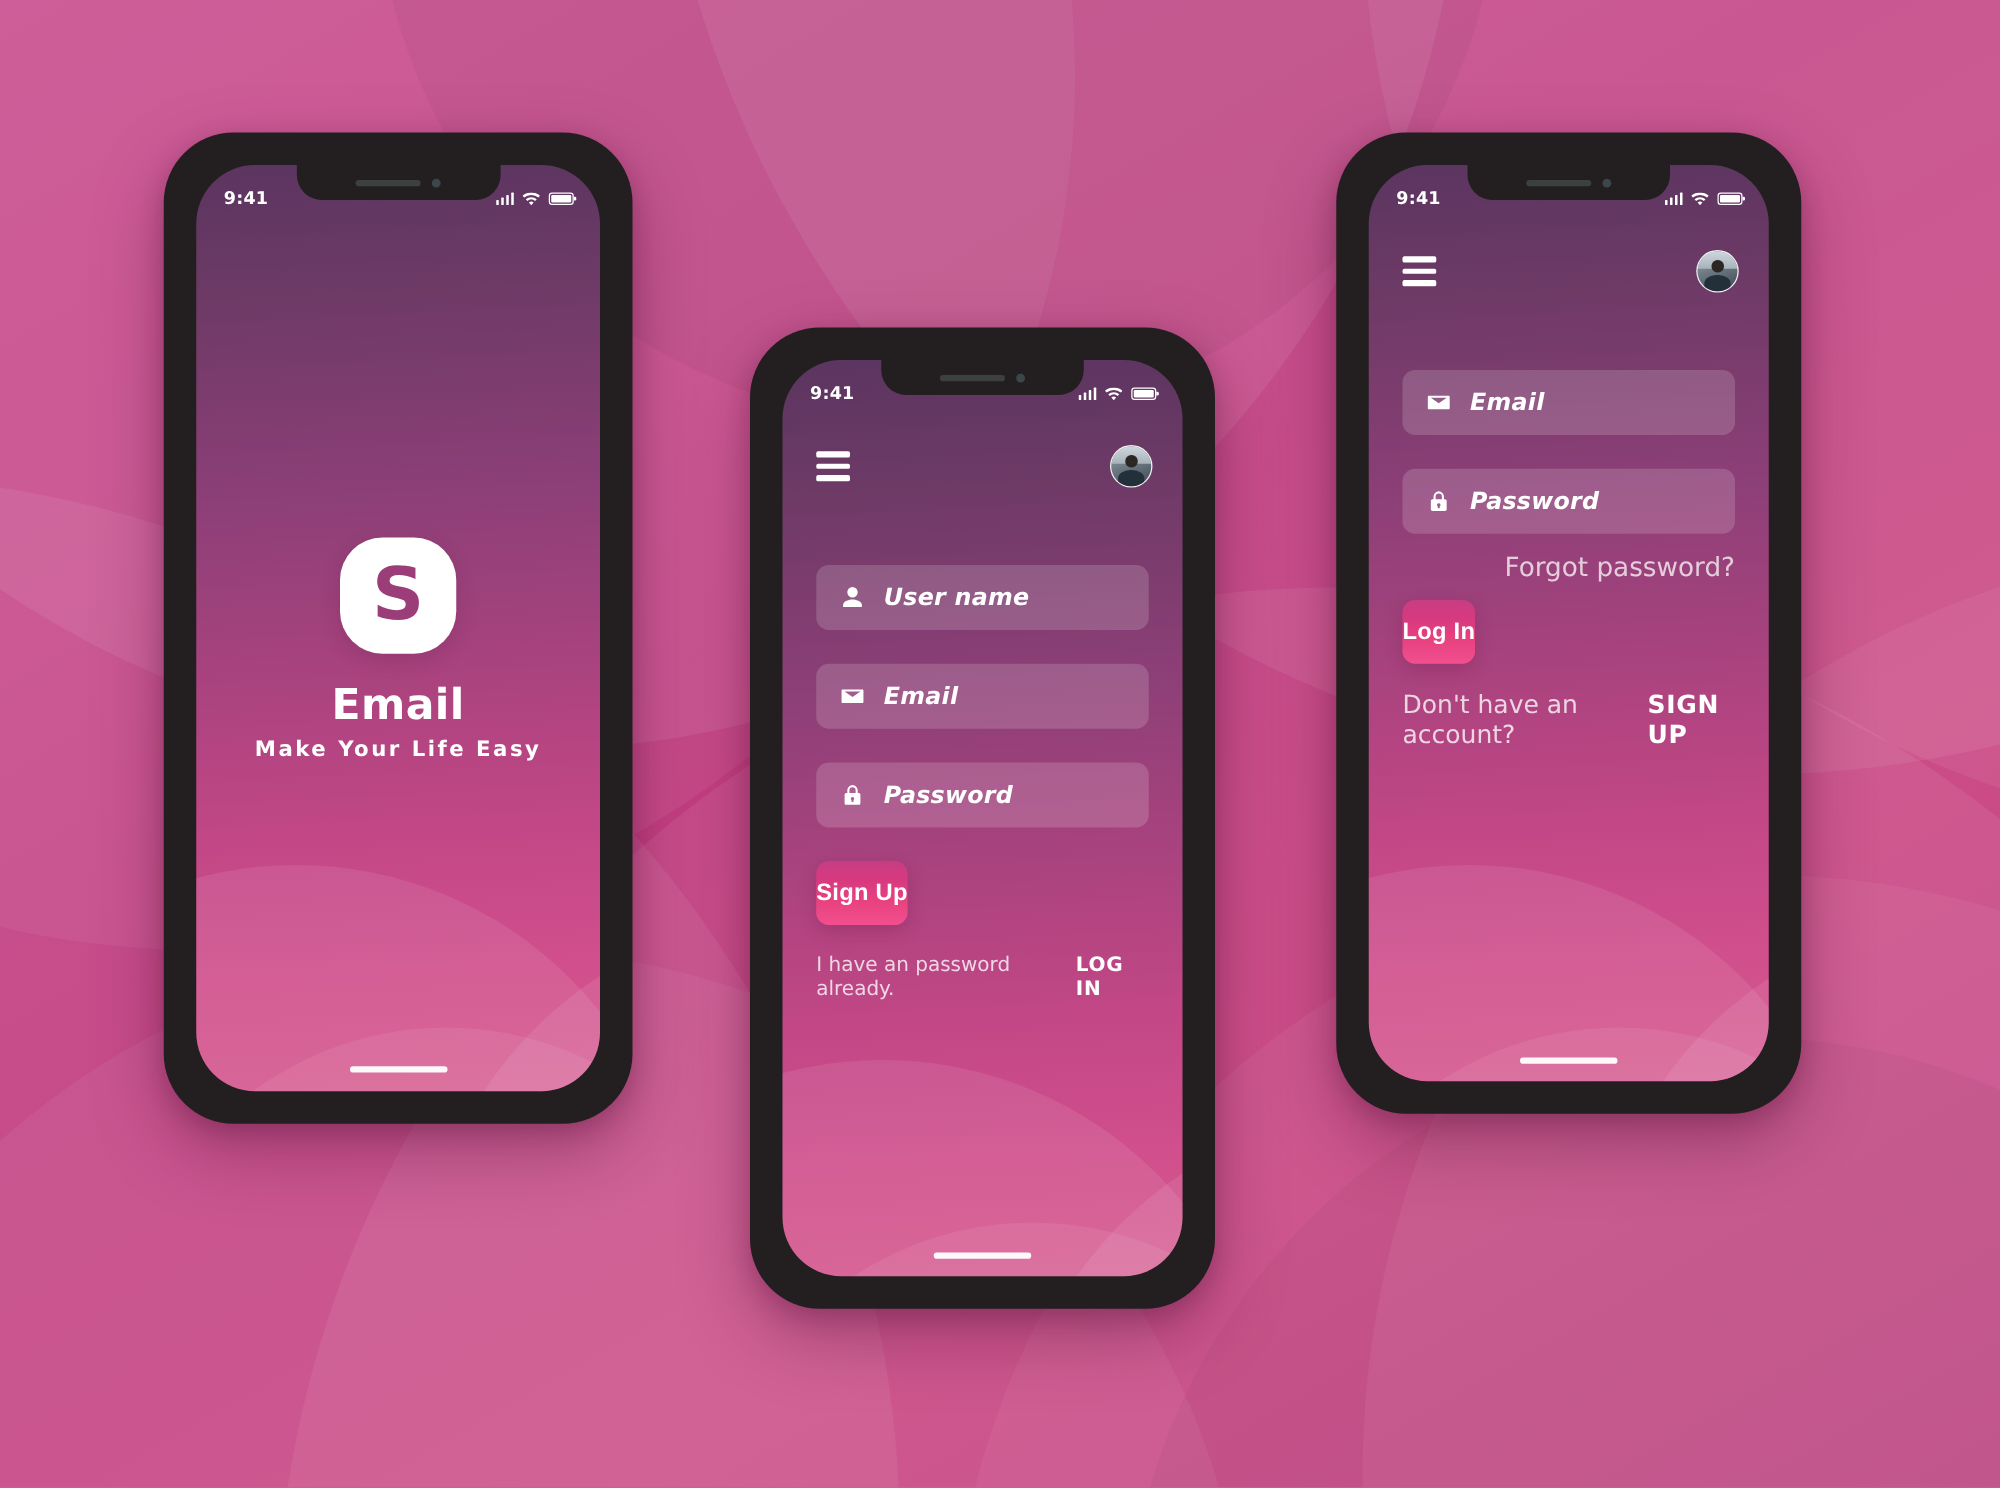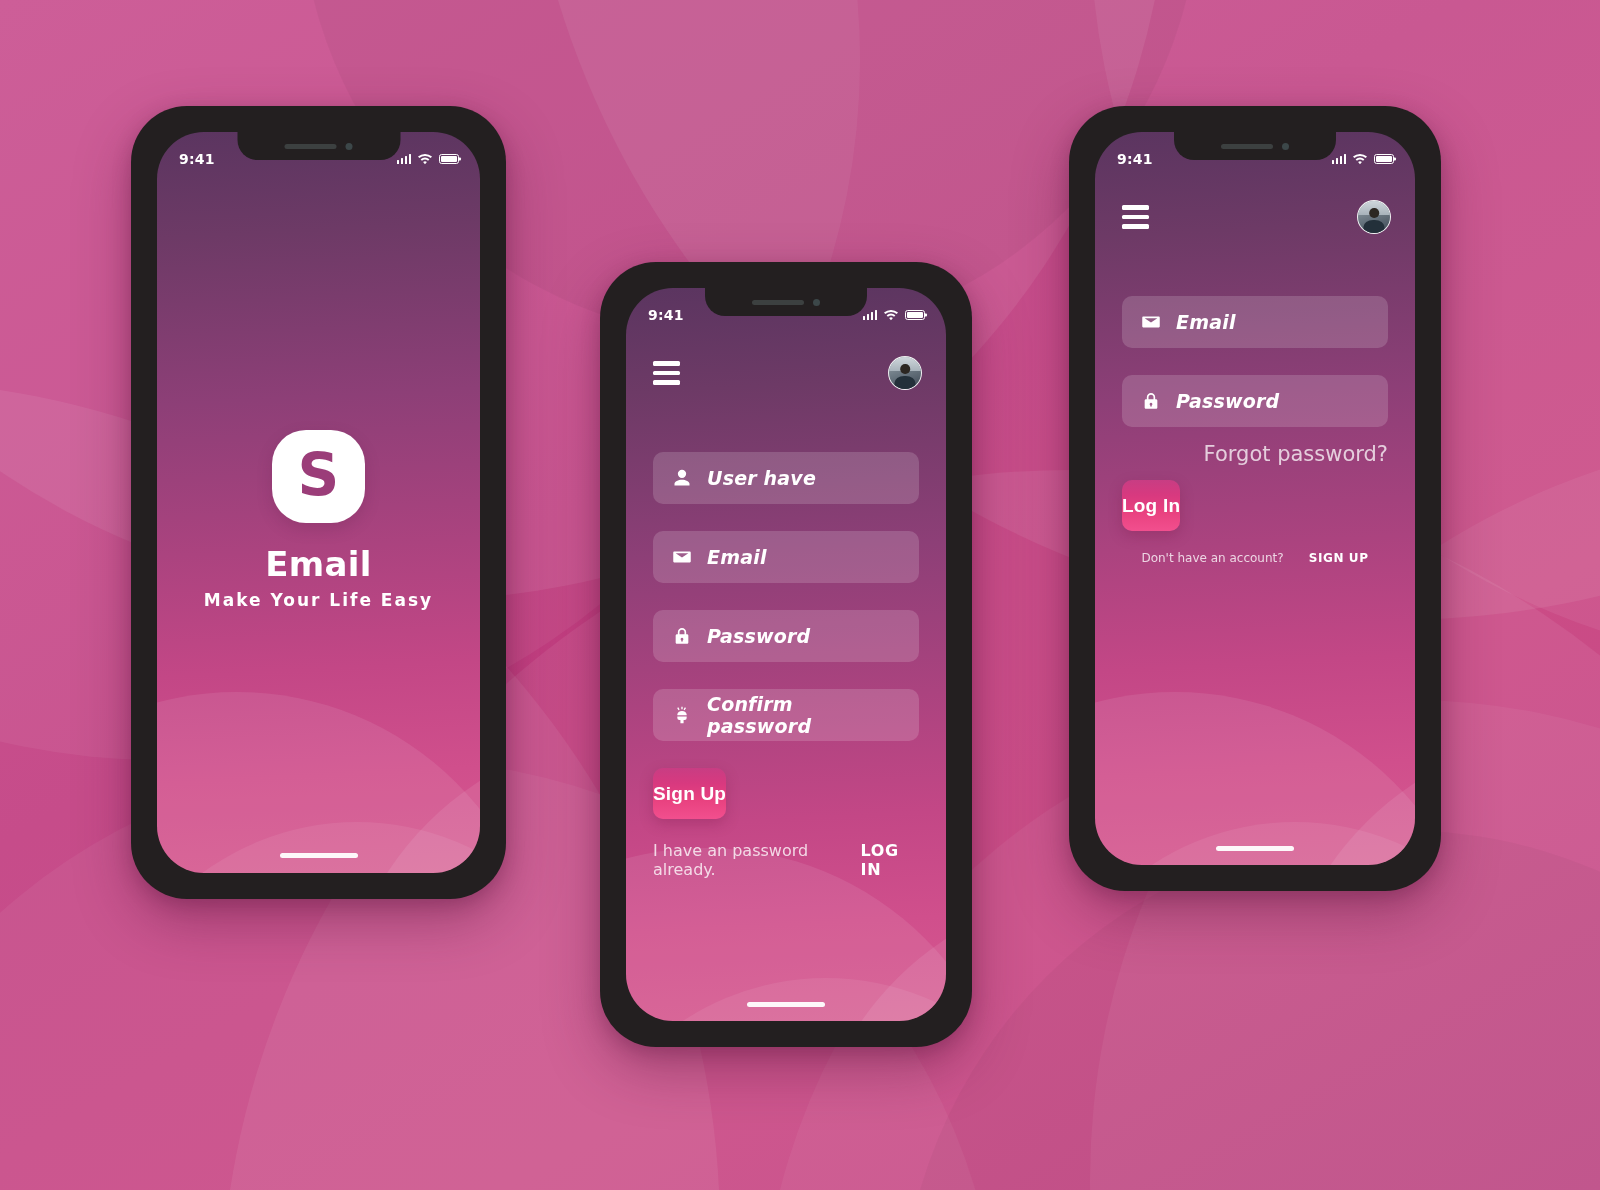--- a/index.html
+++ b/index.html
@@ -211,21 +211,21 @@
   #phone-login .burger span { width:27px; height:4.5px; margin-bottom:5px; }
   #phone-login .burger span:last-child { margin-bottom:0; }
   #phone-login .avatar { width:34px; height:34px; }
   #phone-login .form { top:164px; padding:0 27px; }
   #phone-login .field { height:52px; padding:0 18px; margin-bottom:27px; }
   #phone-login .field .f-ico { width:22px; height:22px; margin-right:14px; }
   #phone-login .field .f-ico svg { width:20px; height:20px; }
   #phone-login .field .f-label { font-size:19px; }
   #phone-login .forgot { font-size:21px; margin-top:-12px; margin-bottom:14px; }
   #phone-login .cta { height:51px; font-size:19px; }
-  #phone-login .footnote { margin-top:20px; font-size:12px; gap:25px; }
+  #phone-login .footnote { margin-top:20px; font-size:20px; gap:25px; }
 </style>
 </head>
 <body>
 
 <div class="bg-root">
   <div class="bg-arc a1"></div>
   <div class="bg-arc a2"></div>
   <div class="bg-arc a3"></div>
   <div class="bg-arc a4"></div>
   <div class="bg-arc a10"></div>
@@ -327,49 +327,41 @@
     </div>
 
     <div class="form">
 
       <div class="field">
         <span class="f-ico">
           <svg viewBox="0 0 24 24">
               <path d="M12 12a5 5 0 1 0 0-10 5 5 0 0 0 0 10Zm0 2c-4.4 0-9 2.2-9 5v2h18v-2c0-2.8-4.6-5-9-5Z"></path>
             </svg>
         </span>
-        <span class="f-label">User have</span>
+        <span class="f-label">User name</span>
       </div>
 
       <div class="field">
         <span class="f-ico">
           <svg viewBox="0 0 24 24">
               <path d="M2.5 5.5h19c.55 0 1 .45 1 1v11c0 .55-.45 1-1 1h-19c-.55 0-1-.45-1-1v-11c0-.55.45-1 1-1Zm1.9 2L12 12.7l7.6-5.2H4.4Z"></path>
             </svg>
         </span>
         <span class="f-label">Email</span>
       </div>
 
       <div class="field">
         <span class="f-ico">
           <svg viewBox="0 0 24 24">
               <path d="M7 10V7.5a5 5 0 0 1 10 0V10h1c.9 0 1.6.7 1.6 1.6v8.2c0 .9-.7 1.6-1.6 1.6H6c-.9 0-1.6-.7-1.6-1.6v-8.2C4.4 10.7 5.1 10 6 10h1Zm2 0h6V7.5a3 3 0 0 0-6 0V10Zm3 4a1.7 1.7 0 0 0-.9 3.1v1.6h1.8v-1.6A1.7 1.7 0 0 0 12 14Z"></path>
             </svg>
         </span>
         <span class="f-label">Password</span>
       </div>
 
-      <div class="field">
-        <span class="f-ico">
-          <svg viewBox="0 0 24 24">
-              <path d="M11.2 2.2h1.6v3h-1.6v-3Zm-5 1.4 1.35-.85 1.6 2.55-1.35.85-1.6-2.55Zm9.25-.85 1.35.85-1.6 2.55-1.35-.85 1.6-2.55ZM12 7.2c3.1 0 5.6 2 5.6 4.1v.9H6.4v-.9c0-2.1 2.5-4.1 5.6-4.1Zm-5.6 6.6h11.2v1.9a2.4 2.4 0 0 1-2.4 2.4h-1.3v3.7h-3.8v-3.7H8.8a2.4 2.4 0 0 1-2.4-2.4v-1.9Z"></path>
-            </svg>
-        </span>
-        <span class="f-label">Confirm password</span>
-      </div>
 
       <button class="cta">Sign Up</button>
 
       <div class="footnote">
         <span>I have an password already.</span>
         <span class="strong">LOG IN</span>
       </div>
     </div>
 
     <div class="home-ind"></div>

